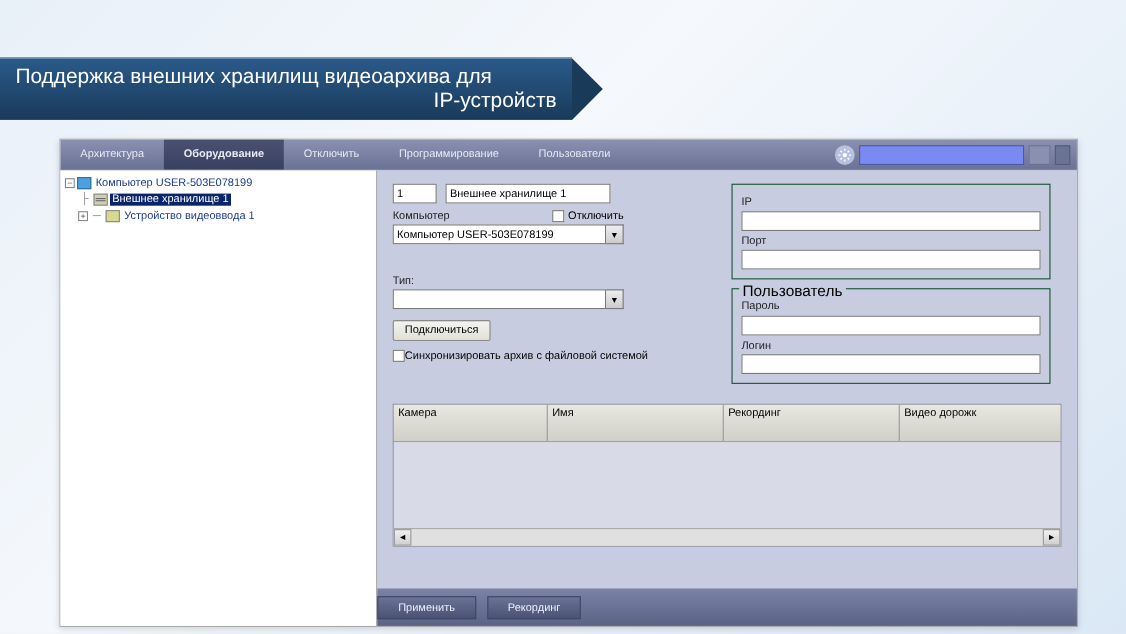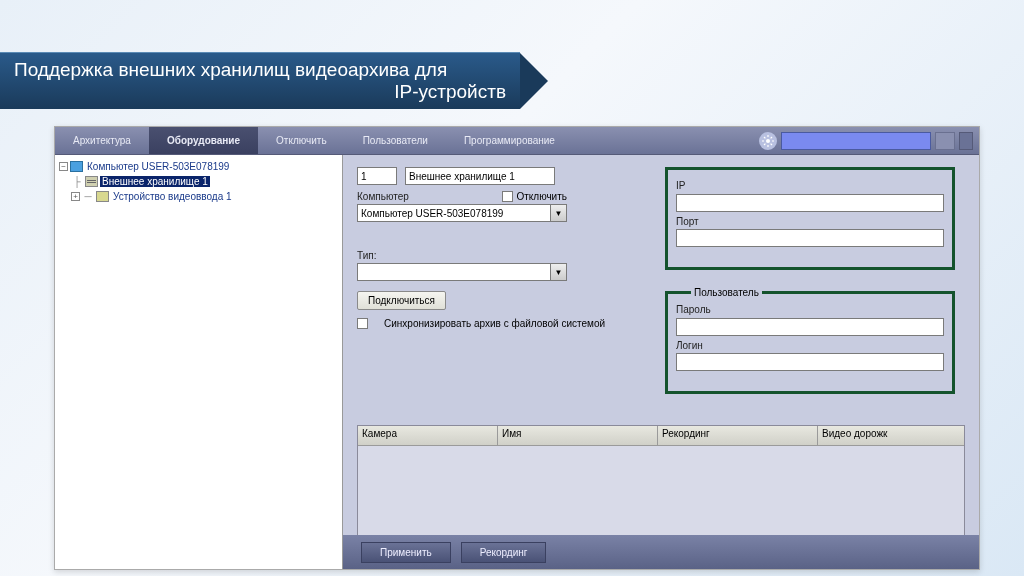--- a/index.html
+++ b/index.html
@@ -113,41 +113,41 @@
 .type-block { margin-top:28px; }
 .type-block .lbl { display:block; margin-bottom:2px; }
 
 .btn-classic {
   display:inline-block; margin-top:10px;
   background:linear-gradient(180deg,#f5f5f0,#e0e0d8);
   border:1px solid #8a8a8a; border-radius:2px;
   font-size:10px; padding:3px 10px; cursor:pointer;
 }
 
-.sync-row { margin-top:8px; display:flex; align-items:center; gap:16px; font-size:10px; }
-
-.fieldset { border:3px solid #14532d; padding:6px 8px 20px 8px; margin-bottom:21px; position:relative; }
-.fieldset .legend { position:absolute; top:-7px; left:23px; background:#c8cce0; padding:0 3px; font-size:10px; }
+.sync-row { margin-top:8px; display:flex; align-items:center; gap:0; font-size:10px; }
+
+.fieldset { border:1px solid #14532d; padding:6px 8px 8px 8px; margin-bottom:8px; position:relative; }
+.fieldset .legend { position:absolute; top:-7px; left:6px; background:#c8cce0; padding:0 3px; font-size:14px; }
 .field-row { margin-top:4px; }
 .field-row .lbl { display:block; margin-bottom:1px; }
 .field-row .inp { width:100%; }
 
 .grid-wrap { margin-top:10px; border:1px solid #8a8a9a; background:#d8dae8; height:130px; position:relative; }
-.grid-head { display:flex; height:20px; background:linear-gradient(180deg,#e8e8e0,#d0d0c8); border-bottom:1px solid #9a9a9a;justify-content:center; }
+.grid-head { display:flex; height:34px; background:linear-gradient(180deg,#e8e8e0,#d0d0c8); border-bottom:1px solid #9a9a9a;justify-content:center; }
 .gh { border-right:1px solid #9a9a9a; font-size:10px; padding:2px 4px; }
 .gh.c1 { width:140px; } .gh.c2 { width:160px; } .gh.c3 { width:160px; } .gh.c4 { flex:1; border-right:none; }
 .grid-body { height:94px; background:#d8dae8; }
 .hscroll { position:absolute; left:0; right:0; bottom:0; height:16px; background:#e0e0e0; border-top:1px solid #aaa; display:flex; }
 .hscroll .arrow { width:16px; background:linear-gradient(180deg,#f0f0f0,#d0d0d0); border:1px solid #999; display:flex; align-items:center; justify-content:center; font-size:8px; }
 .hscroll .track { flex:1; }
 
 .bottombar {
   position:absolute; left:0; right:0; bottom:0; height:34px;
   background:linear-gradient(180deg,#7a82a6,#5a6286);
-  display:flex; align-items:center; gap:10px; padding-left:18px;margin-top:24px;
+  display:flex; align-items:center; gap:10px; padding-left:0;margin-top:24px;
 }
 .bb-btn {
   background:linear-gradient(180deg,#6a7296,#4a5276);
   border:1px solid #3a4060; color:#eef;
   font-size:10px; padding:4px 18px; cursor:pointer;
 }
 </style>
 </head>
 <body>
 
@@ -155,22 +155,22 @@
   <span>Поддержка внешних хранилищ видеоархива для</span>
   <span class="line2">IP-устройств</span>
 </div>
 
 <div class="app-window">
 
   <div class="topbar">
     <div class="tab">Архитектура</div>
     <div class="tab active">Оборудование</div>
     <div class="tab">Отключить</div>
+    <div class="tab">Программирование</div>
     <div class="tab">Пользователи</div>
-    <div class="tab">Программирование</div>
     <div class="topbar-right">
       <div class="gear">
         <svg width="12" height="12" viewBox="0 0 12 12">
             <circle cx="6" cy="6" r="2" fill="#fff"></circle>
             <g stroke="#fff" stroke-width="1.2">
               <line x1="6" y1="0" x2="6" y2="2"></line>
               <line x1="6" y1="10" x2="6" y2="12"></line>
               <line x1="0" y1="6" x2="2" y2="6"></line>
               <line x1="10" y1="6" x2="12" y2="6"></line>
               <line x1="2" y1="2" x2="3.4" y2="3.4"></line>

